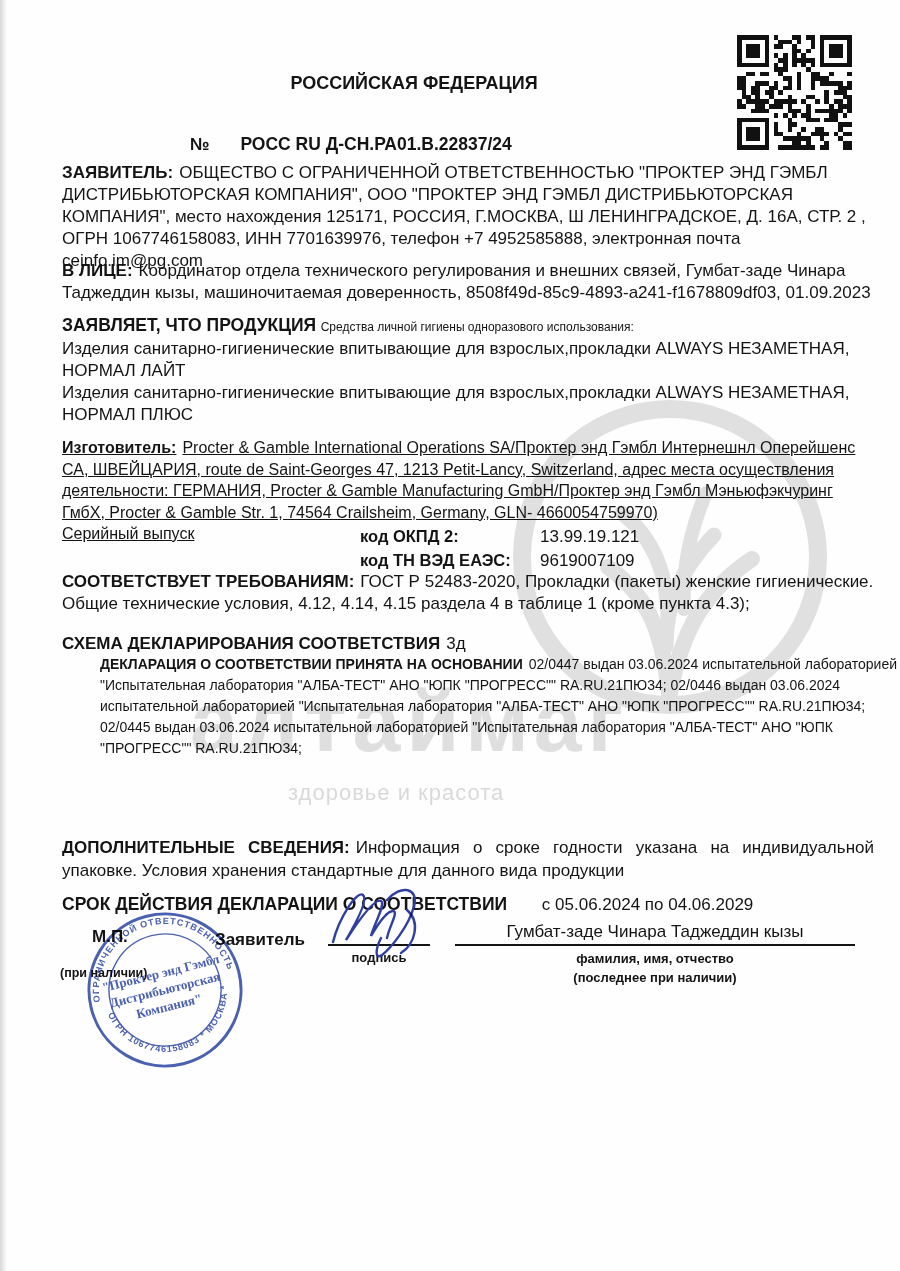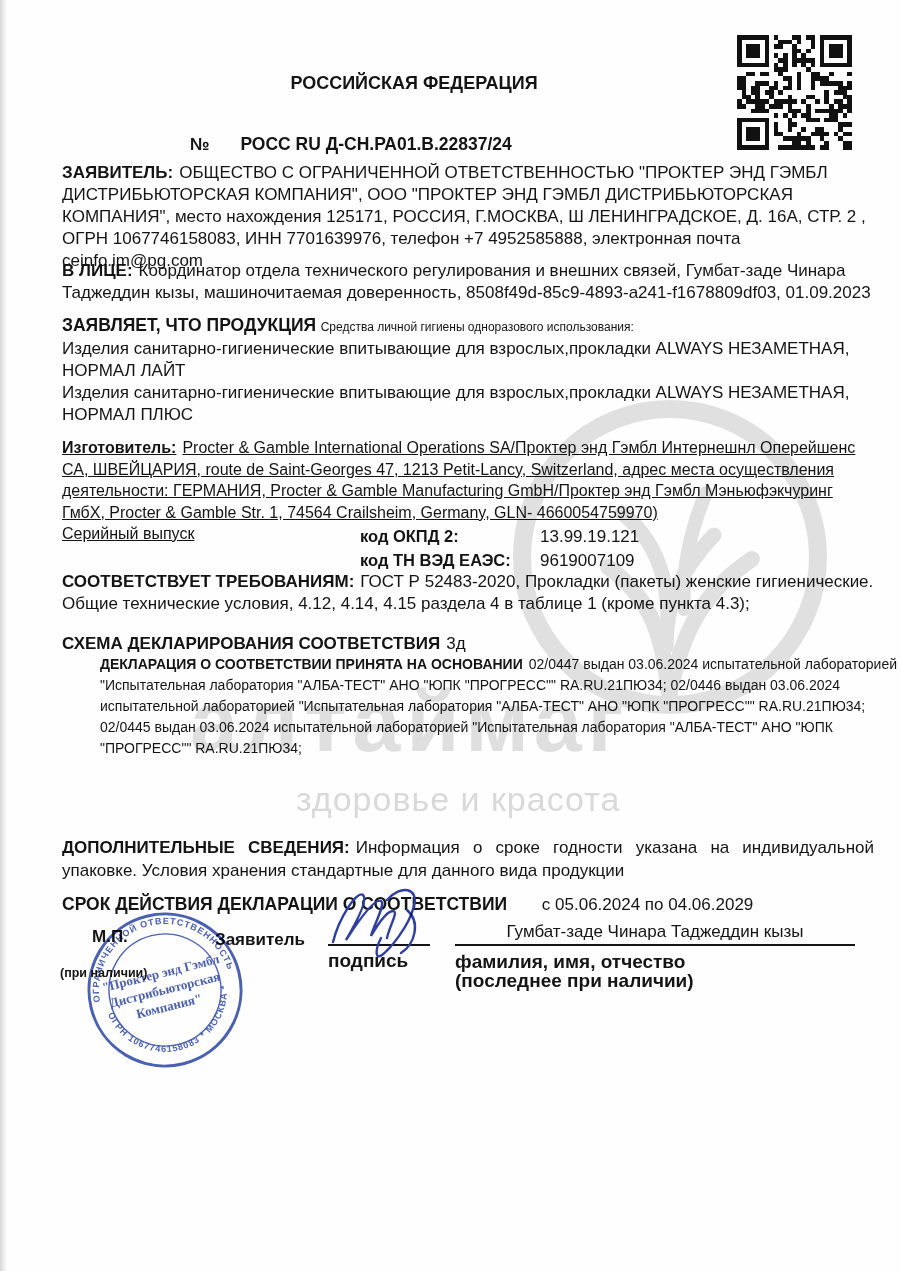--- a/index.html
+++ b/index.html
@@ -7,26 +7,26 @@
         font-family:"Liberation Sans",sans-serif;color:#141414;}
   .edge{position:absolute;left:0;top:0;width:7px;height:100%;
         background:linear-gradient(90deg,#d8d8d8,#fefefe);z-index:3;}
   .abs{position:absolute;}
   .b{font-weight:700;}
   .txt{font-size:17px;line-height:22px;z-index:1;}
   .small{font-size:16px;line-height:21.5px;text-decoration:underline;}
   .center{left:0;width:828px;text-align:center;}
   .title{font-size:18px;font-weight:700;}
   .lead{font-weight:700;margin-right:6px;}
-  .cap{font-size:19px;font-weight:700;}
+  .cap{font-size:13px;font-weight:700;text-align:center;}
   .rule{border-bottom:2px solid #141414;height:0;}
   
   .wm{z-index:0;color:#c6c6c6;}
   .wm-brand{font-size:86px;font-weight:700;letter-spacing:6px;opacity:.55;}
-  .wm-tag{font-size:34px;letter-spacing:1px;opacity:.65;margin-left:8px;}
+  .wm-tag{font-size:22px;letter-spacing:1px;opacity:.65;}
   .wm-logo{opacity:.5;}
   .wm-logo path,.wm-logo circle{fill:none;stroke:#c3c3c3;stroke-linecap:round;}
   
   .stamp{z-index:2;mix-blend-mode:multiply;opacity:.92;}
   .st-ring{fill:none;stroke:#3a52aa;stroke-width:3;}
   .st-ring2{fill:none;stroke:#3a52aa;stroke-width:1.4;}
   .st-ringtext{font-size:9px;font-weight:700;fill:#3a52aa;letter-spacing:1px;}
   .st-center{font-family:"Liberation Serif",serif;font-size:13px;font-weight:700;fill:#3a52aa;}
   .sig{z-index:2;}
   .sig path{fill:none;stroke:#2e3f9f;stroke-width:2.4;stroke-linecap:round;mix-blend-mode:multiply;}

